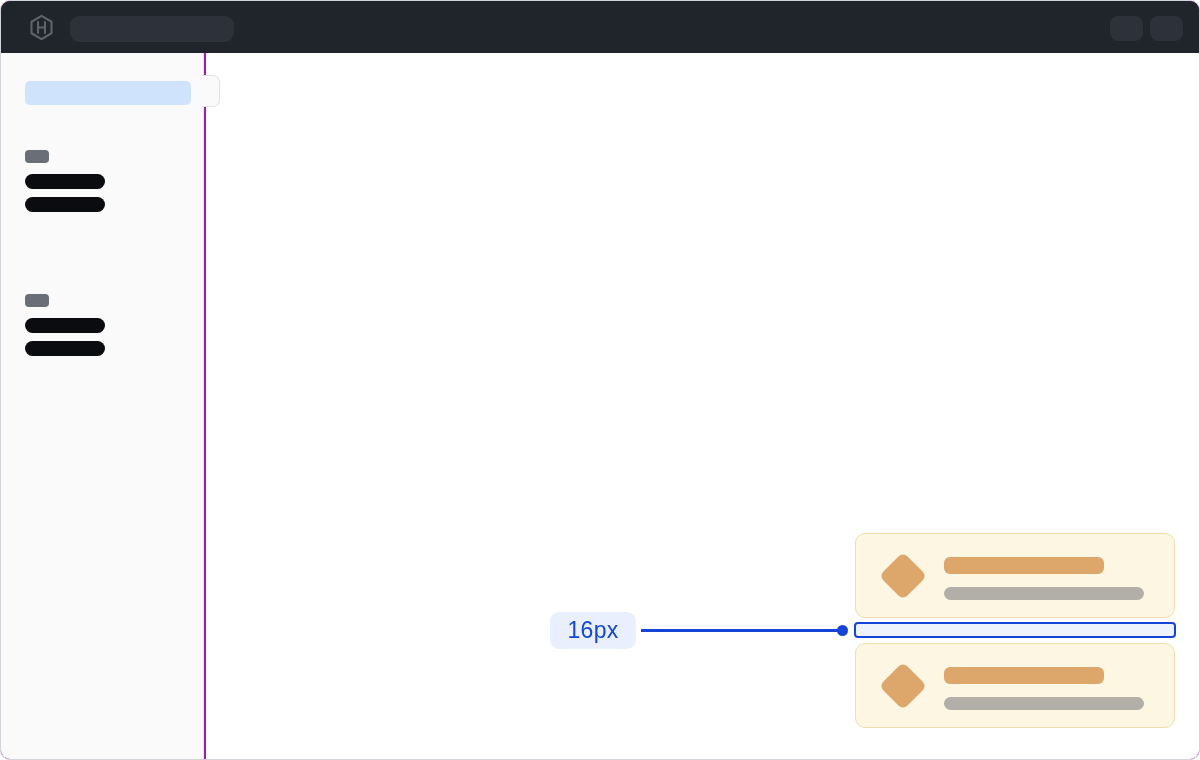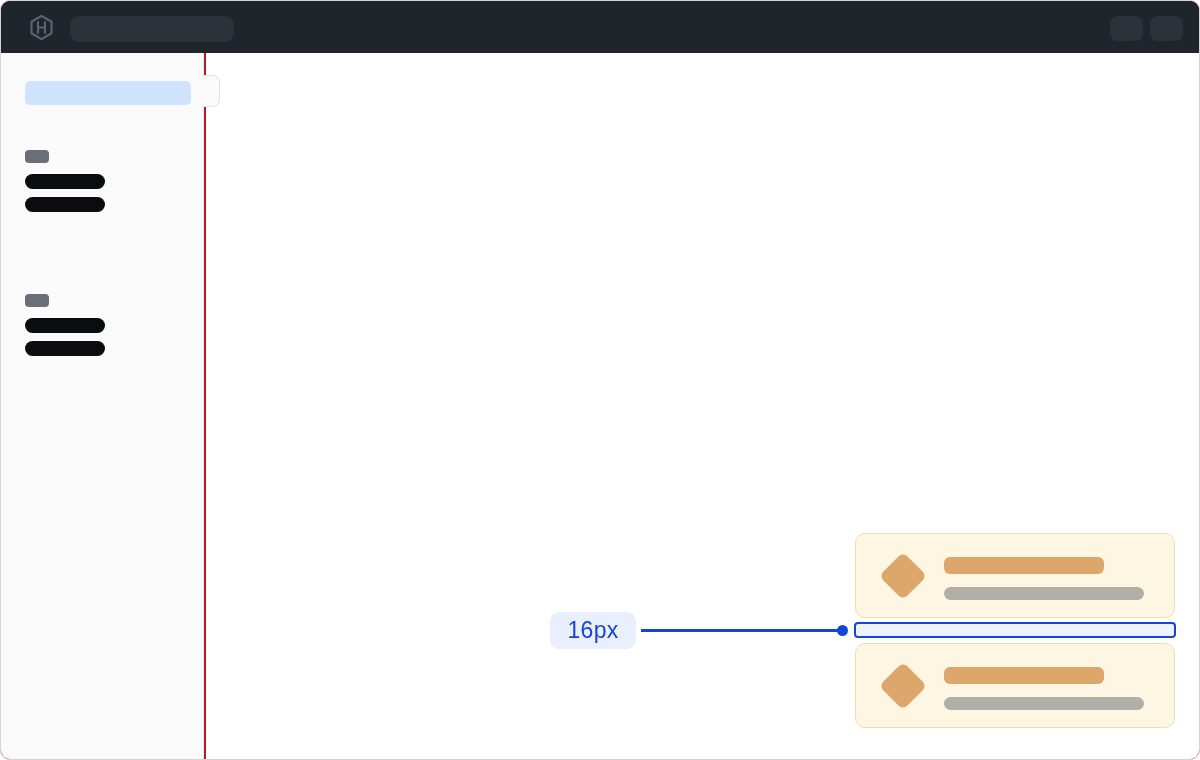--- a/index.html
+++ b/index.html
@@ -20,21 +20,21 @@
     --card-orange:#dda66a;
     --card-gray-bar:#b2afa9;
     --window-border:#d2d4d9;
   }
   *{margin:0;padding:0;box-sizing:border-box;}
   html,body{width:1200px;height:760px;background:#ffffff;
     font-family:"Liberation Sans",sans-serif;}
   .window{
     position:relative;width:1200px;height:760px;
     border:1.5px solid var(--window-border);
-    border-radius:10px;overflow:hidden;background:#b91c1c;
+    border-radius:10px;overflow:hidden;background:#a21caf;
   }
   
   .topbar{position:absolute;left:0;top:0;right:0;height:52px;background:var(--topbar-bg);}
   .logo{position:absolute;left:27px;top:13px;width:27px;height:27px;color:var(--logo-gray);}
   .search-pill{position:absolute;left:69px;top:15px;width:164px;height:26px;
     border-radius:9px;background:var(--topbar-pill);border:none;}
   .nav-pill{position:absolute;top:15px;width:33px;height:25px;border-radius:8px;
     background:var(--topbar-pill);border:none;}
   .nav-pill.p1{right:56px;}
   .nav-pill.p2{right:16px;}

